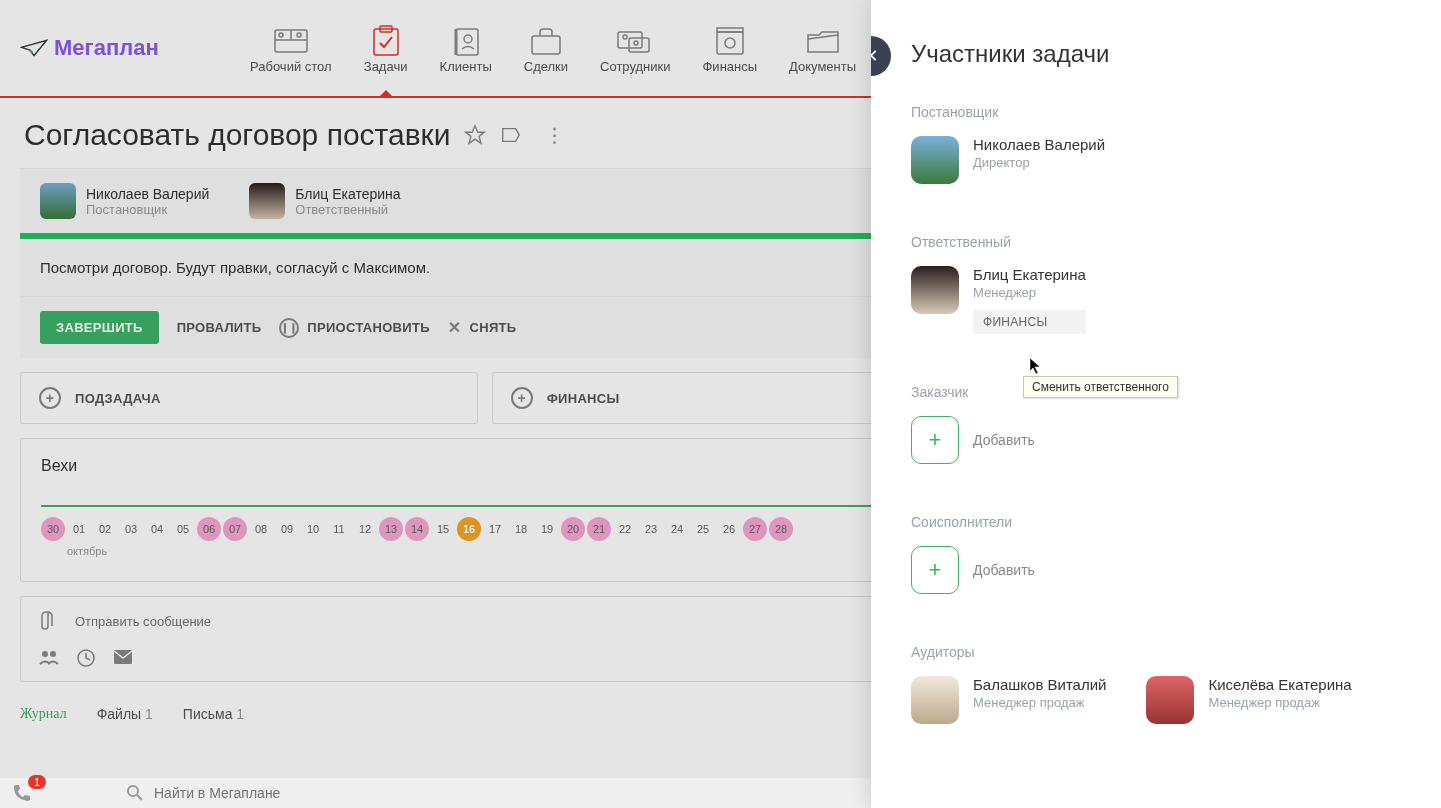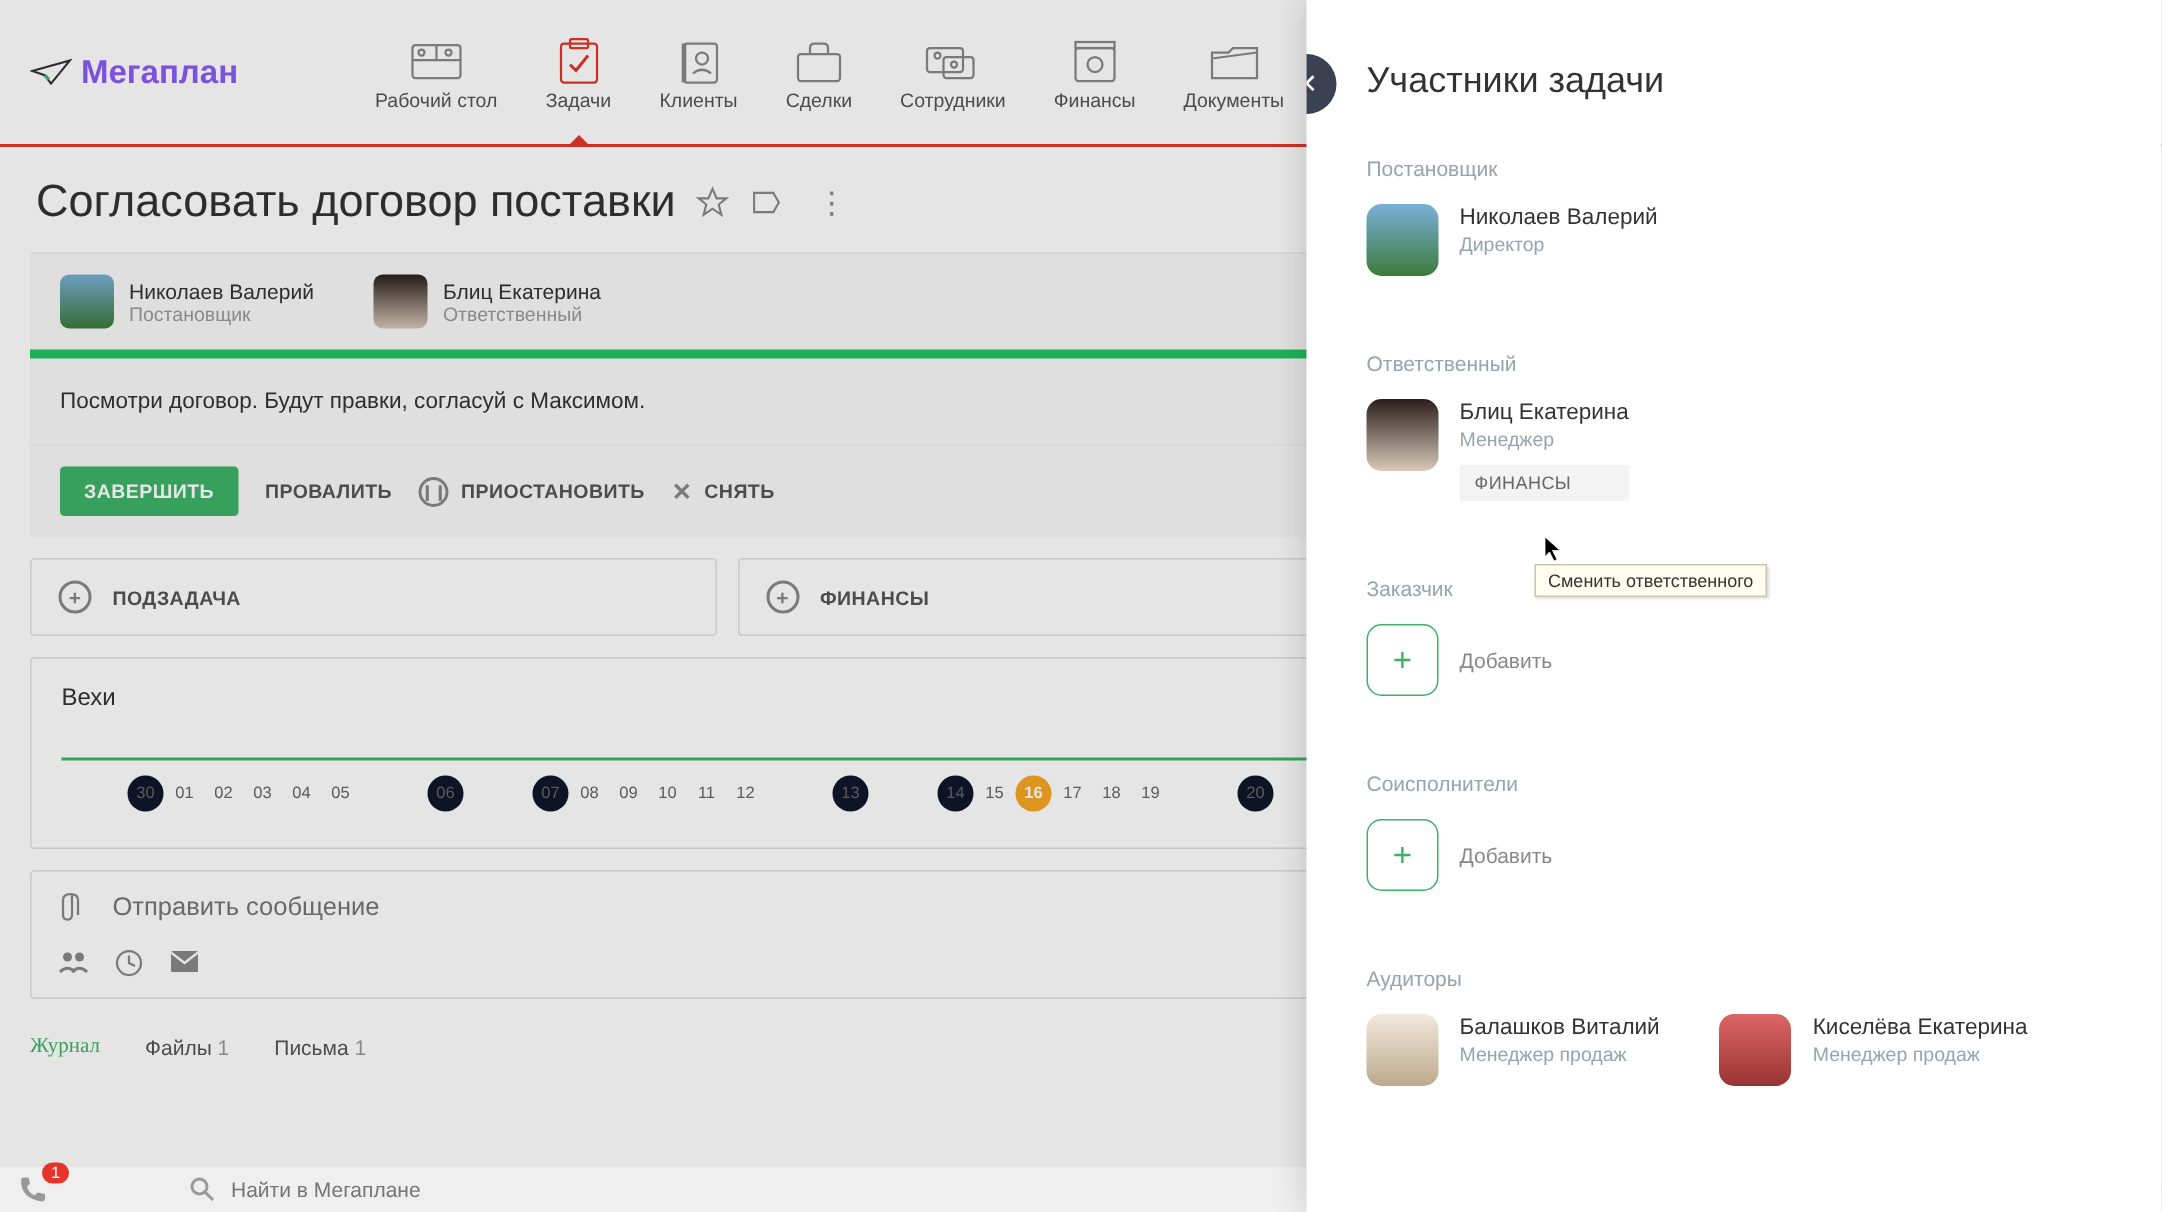--- a/index.html
+++ b/index.html
@@ -43,27 +43,27 @@
 .sub-actions { margin: 14px 20px 0; display: flex; gap: 14px; }
 .sub-action { flex: 1; border: 1px solid #e0e0e0; border-radius: 3px; padding: 14px 18px; display: flex; align-items: center; gap: 14px; cursor: pointer; font-size: 13px; font-weight: 600; color: #555; letter-spacing: 0.3px;}
 .plus-circ { width: 22px; height: 22px; border: 2px solid #888; border-radius: 50%; display: inline-flex; align-items: center; justify-content: center; color: #888; font-size: 14px; }
 
 .milestones { margin: 14px 20px 0; border: 1px solid #e0e0e0; border-radius: 3px; padding: 18px 20px 24px; }
 .milestones-title { font-size: 16px; color: #333; margin-bottom: 30px; }
 .timeline { position: relative; }
 .timeline-line { height: 2px; background: #3eb367; margin-bottom: 10px; }
 .timeline-days { display: flex; gap: 2px; }
 .day { width: 24px; height: 24px; border-radius: 50%; display: flex; align-items: center; justify-content: center; font-size: 11px; color: #666; }
-.day.we { background: #0f172a; margin-left: 44px; }
+.day.we { background: #f9a8d4; }
 .day.today { background: #f5a623; color: #fff; font-weight: 600; }
 .month-label { font-size: 11px; color: #999; margin-top: 4px; padding-left: 26px;}
 
 .compose { margin: 14px 20px 0; border: 1px solid #e0e0e0; border-radius: 3px; padding: 14px 18px; }
 .compose-row { display: flex; align-items: center; gap: 18px; color: #999; }
-.compose-input { flex: 1; border: none; outline: none; font-size: 17px; color: #999; }
+.compose-input { flex: 1; border: none; outline: none; font-size: 13px; color: #999; }
 .compose-icons { margin-top: 18px; display: flex; gap: 18px; color: #888; }
 
 .tabs-row { margin: 14px 20px 0; display: flex; gap: 30px; padding: 10px 0; font-size: 14px; }
 .tab-j { color: #3eb367; font-family: Liberation Serif, serif; }
 .tab-f, .tab-p { color: #555; }
 .badge-sm { color: #999; }
 
 
 .bottombar { position: absolute; left: 0; right: 0; bottom: 0; height: 30px; background: #efefef; display: flex; align-items: center; padding: 0 12px; gap: 14px; }
 .phone-badge { position: relative; display: flex; align-items: center; }
@@ -279,20 +279,21 @@
           <div class="day we">20</div>
           <div class="day we">21</div>
           <div class="day">22</div>
           <div class="day">23</div>
           <div class="day">24</div>
           <div class="day">25</div>
           <div class="day">26</div>
           <div class="day we">27</div>
           <div class="day we">28</div>
         </div>
+      <div class="month-label">октябрь</div>
     </div>
   </div>
 
   <div class="compose">
     <div class="compose-row">
       <svg width="18" height="20" viewBox="0 0 18 20" fill="none" stroke="#888" stroke-width="1.5">
           <path d="M9 2 V15 Q9 18 6 18 Q3 18 3 15 V5 Q3 1 8 1 Q13 1 13 5 V15"></path>
         </svg>
       <input class="compose-input" placeholder="Отправить сообщение" style="">
     </div>

